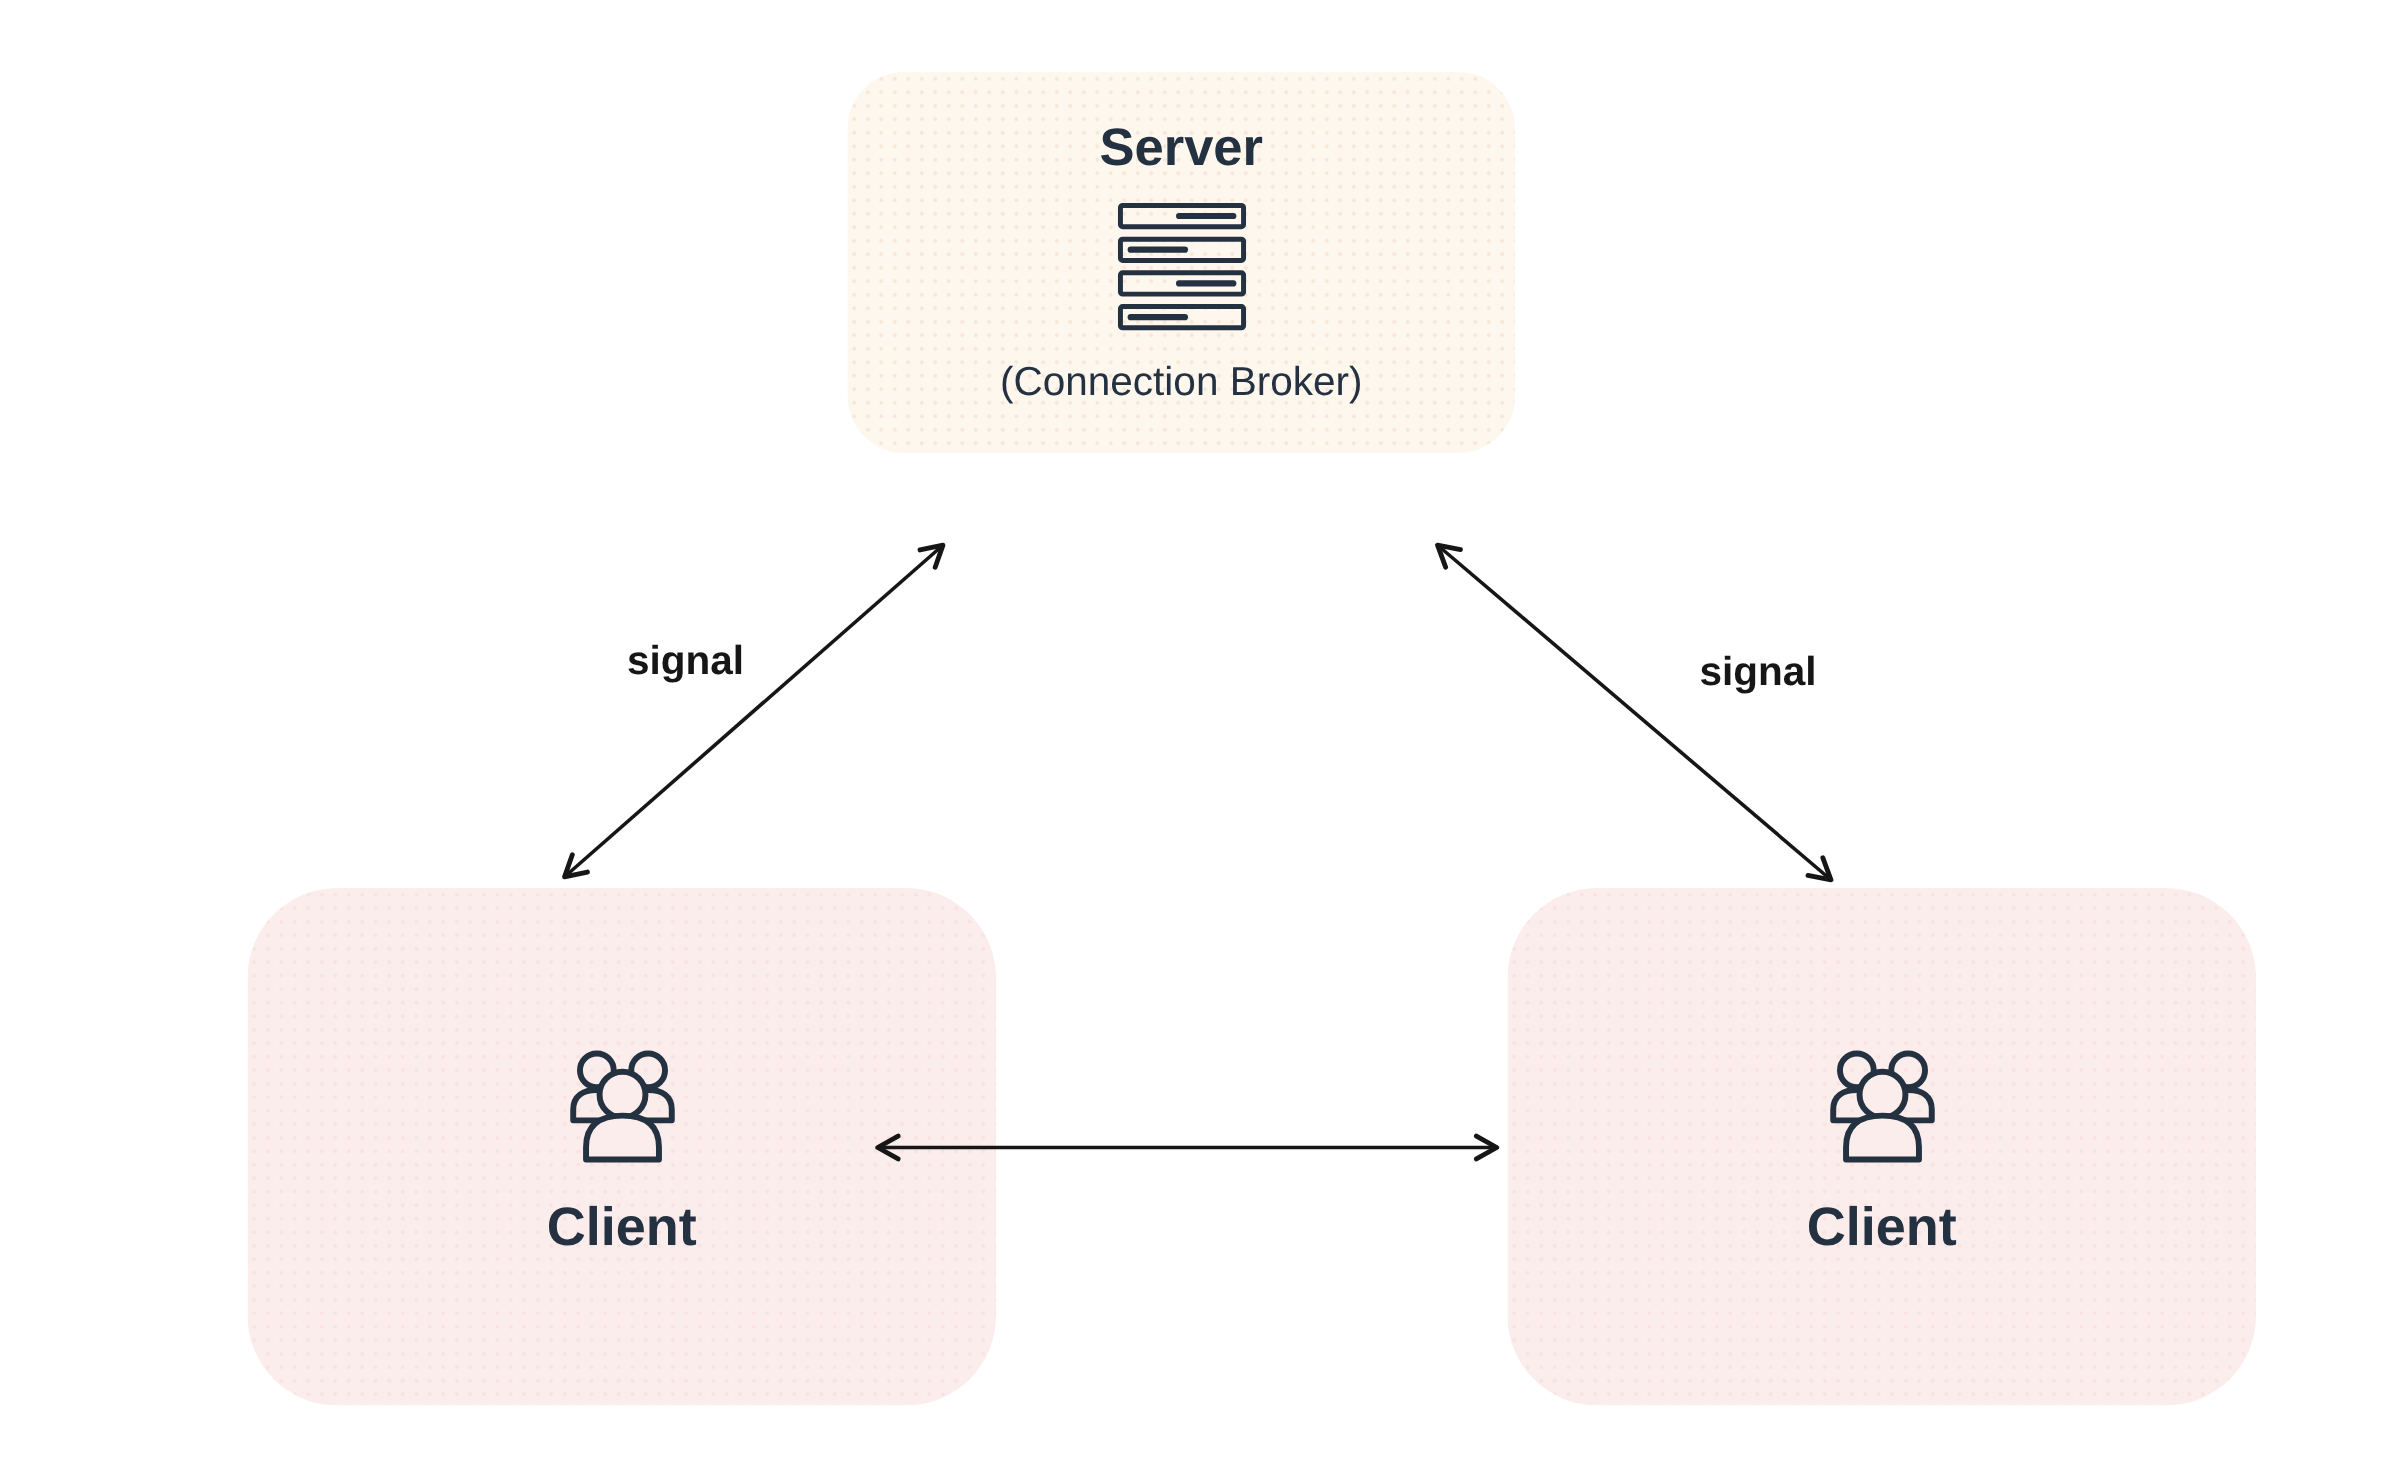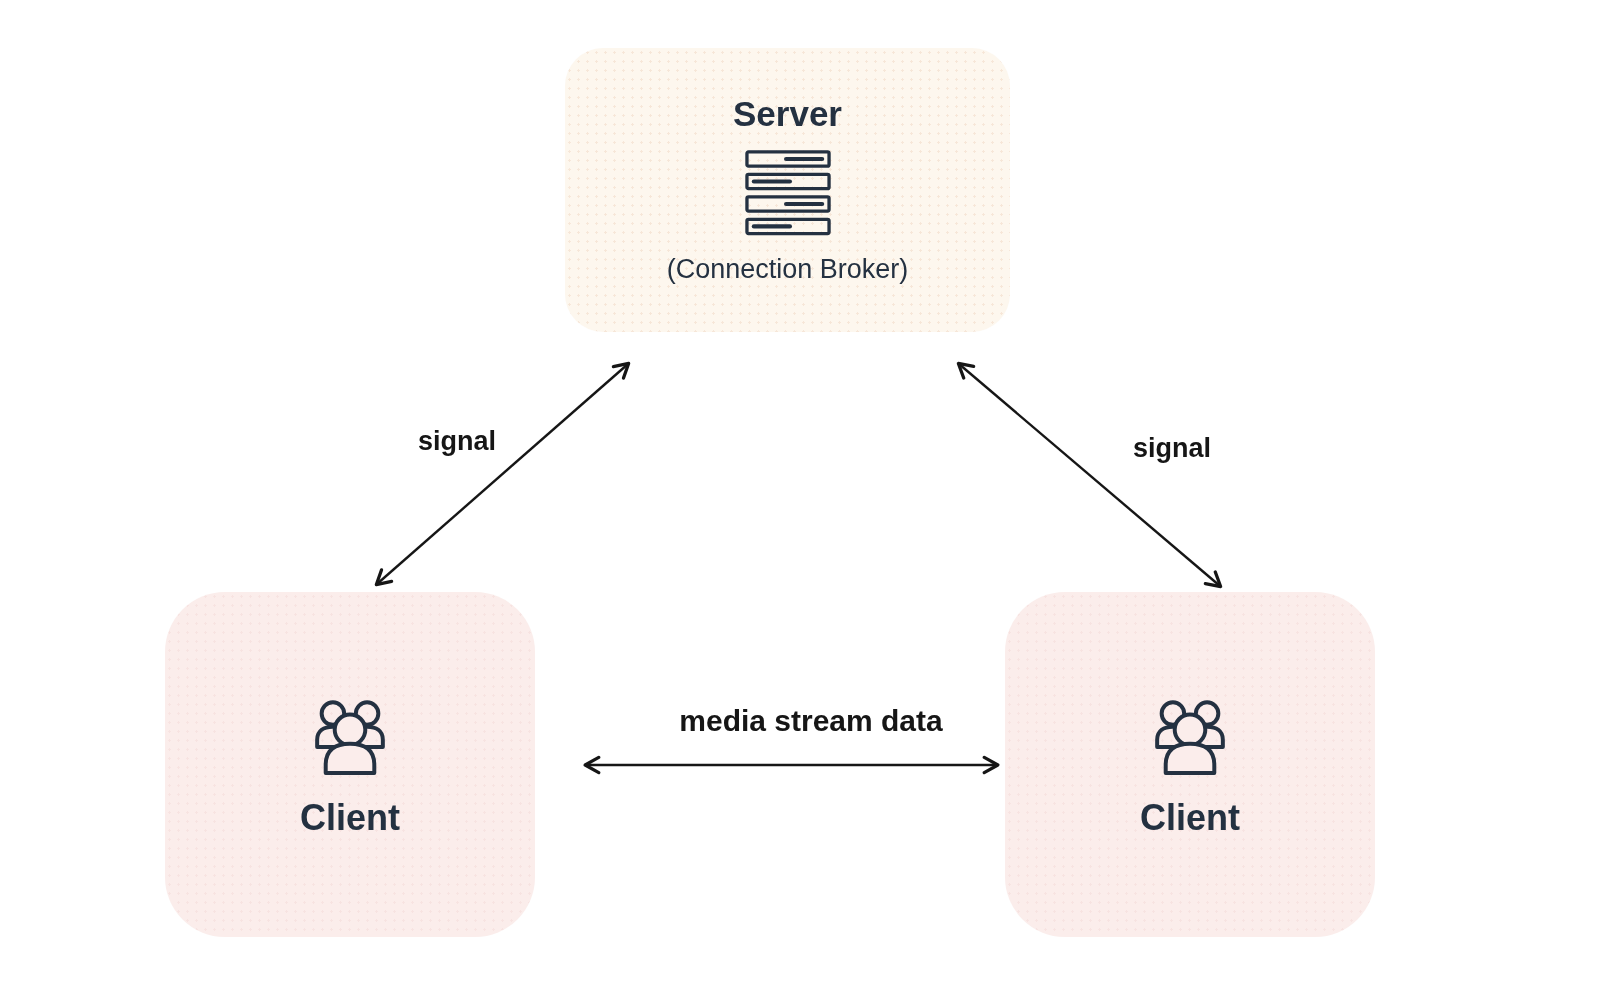--- a/index.html
+++ b/index.html
@@ -14,28 +14,28 @@
   .node {
     position: absolute;
     display: flex;
     flex-direction: column;
     align-items: center;
     justify-content: center;
     box-sizing: border-box;
   }
   .node-server {
     left: 565px; top: 48px;
-    width: 445px; height: 284px;
+    width: 445px; height: 254px;
     border-radius: 38px;
     background-color: #FDF7EE;
     background-image: radial-gradient(circle, rgba(222,165,132,0.20) 1.2px, transparent 1.4px);
     background-size: 9px 9px;
   }
   .node-client {
-    width: 370px; height: 345px;
+    width: 499px; height: 345px;
     border-radius: 60px;
     background-color: #FBEDEB;
     background-image: radial-gradient(circle, rgba(216,140,140,0.10) 1.2px, transparent 1.4px);
     background-size: 9px 9px;
   }
   .node-client-left  { left: 165px;  top: 592px; }
   .node-client-right { left: 1005px; top: 592px; }
 
   .node-title {
     font-size: 35px;
@@ -151,15 +151,14 @@
         <path d="M2.5,1.5 L10.5,6 L2.5,10.5" fill="none" stroke="#161616" stroke-width="1.9" stroke-linecap="round" stroke-linejoin="round"></path>
       </marker>
     </defs>
     <line class="edge-line" x1="377" y1="584" x2="628" y2="364" marker-start="url(#arrowhead)" marker-end="url(#arrowhead)"></line>
     <line class="edge-line" x1="959" y1="364" x2="1220" y2="586" marker-start="url(#arrowhead)" marker-end="url(#arrowhead)"></line>
     <line class="edge-line" x1="586" y1="765" x2="997" y2="765" marker-start="url(#arrowhead)" marker-end="url(#arrowhead)"></line>
   </svg>
 
   <div class="edge-label edge-label-signal" style="left:437px; top:441px;">signal</div>
   <div class="edge-label edge-label-signal" style="left:1152px; top:448px;">signal</div>
-  <div class="edge-label edge-label-media" style="left:791px; top:721px;">media stream data</div>
 
 </div>
 
 </body></html>

